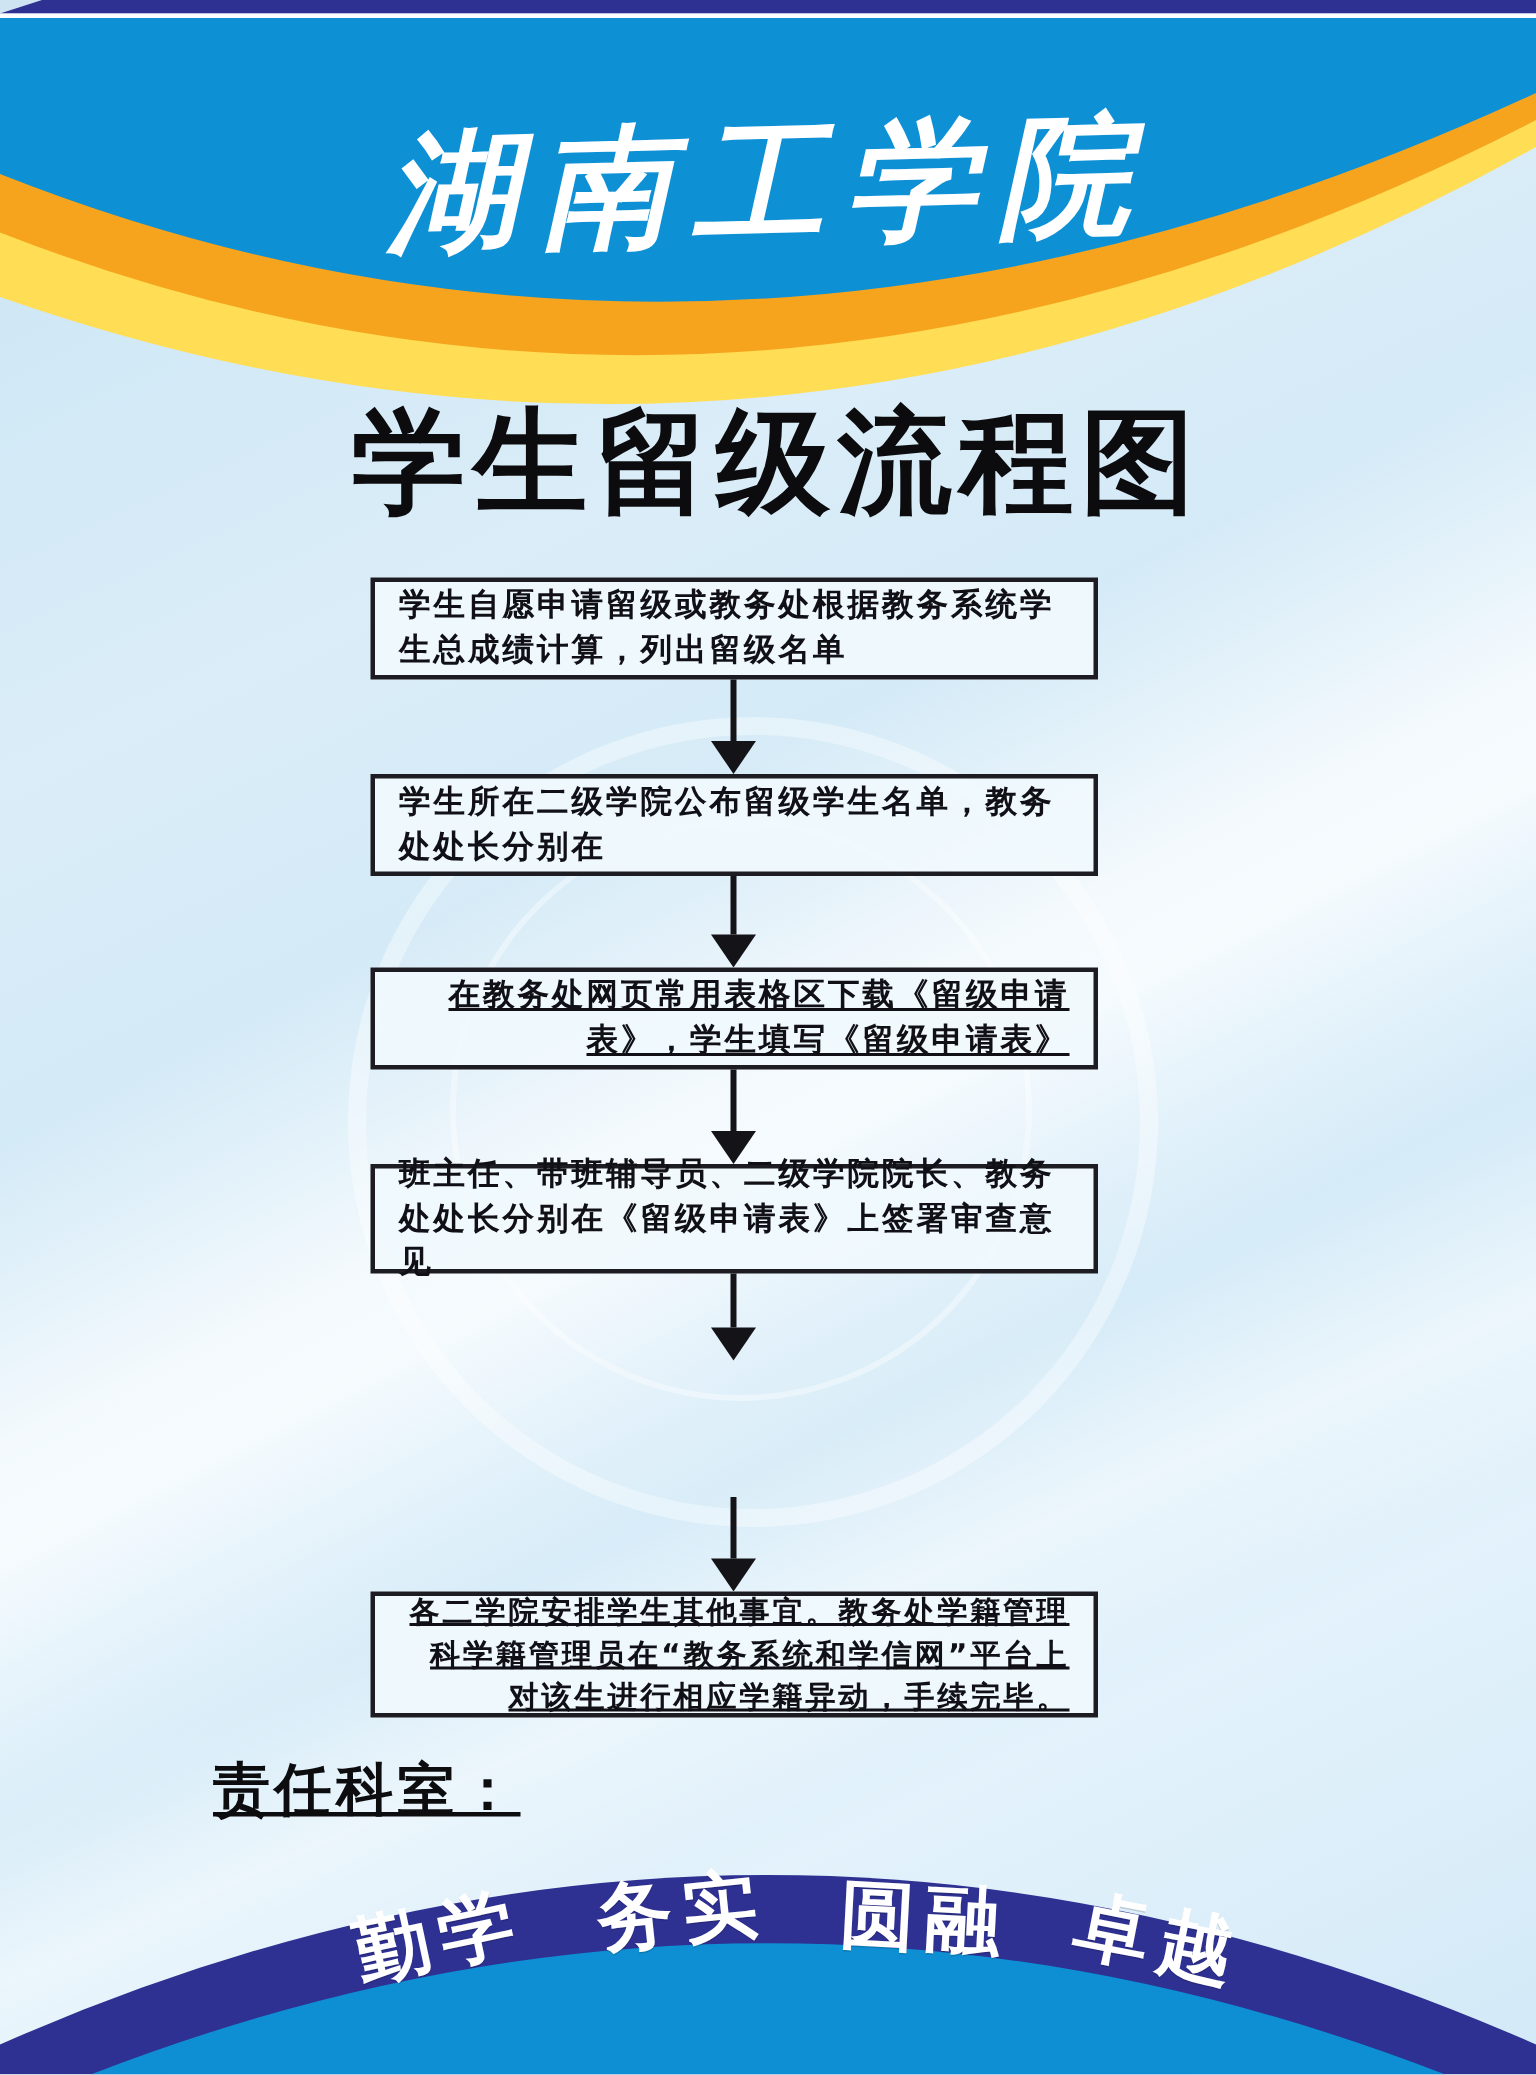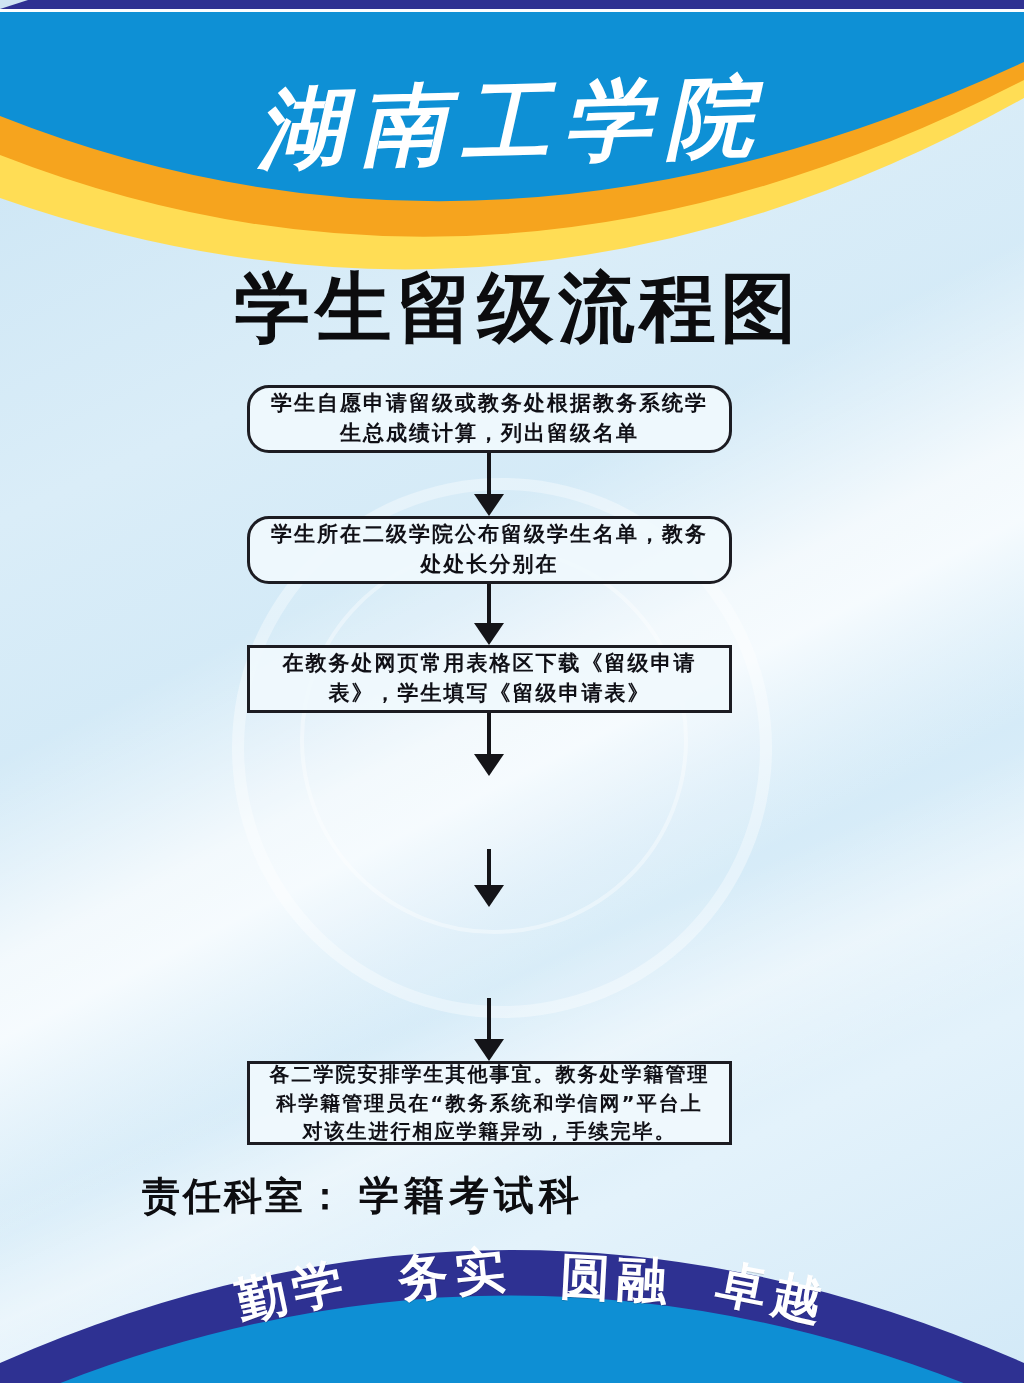--- a/index.html
+++ b/index.html
@@ -37,41 +37,41 @@
     padding-left:12px;
   }
   
   .flow-box{
     position:absolute;left:247px;width:485px;box-sizing:border-box;
     background:rgba(240,248,253,0.92);border:3px solid #1c1c22;
     display:flex;align-items:center;justify-content:center;
     color:#101016;font-weight:600;letter-spacing:2px;line-height:1.42;
     padding:6px 16px;
   }
-  .fb-center{text-align:center;border-radius:22px;}
-  .fb-left{text-align:center;justify-content:flex-start;}
+  .fb-center{text-align:left;}
+  .fb-left{text-align:right;justify-content:flex-start;text-decoration:underline;}
   .box1{top:385px;height:68px;font-size:21px;}
   .box2{top:516px;height:68px;font-size:21px;}
   .box3{top:645px;height:68px;font-size:21px;}
   .box4{top:776px;height:73px;font-size:21px;}
   .box5{top:907px;height:91px;font-size:20px;}
   .box6{top:1061px;height:84px;font-size:20px;}
   
   .flow-arrow{position:absolute;left:474px;width:30px;display:flex;flex-direction:column;align-items:center;}
   .flow-arrow .stem{width:4px;background:#141418;}
   .flow-arrow .head{width:0;height:0;border-left:15px solid transparent;border-right:15px solid transparent;border-top:22px solid #141418;}
   .ar1{top:453px;} .ar1 .stem{height:41px;}
   .ar2{top:584px;} .ar2 .stem{height:39px;}
   .ar3{top:713px;} .ar3 .stem{height:41px;}
   .ar4{top:849px;} .ar4 .stem{height:36px;}
   .ar5{top:998px;} .ar5 .stem{height:41px;}
   
   .responsible{
     position:absolute;left:142px;top:1168px;display:flex;align-items:baseline;gap:12px;
-    color:#0d0d10;font-weight:800;font-family:"DejaVu Serif","Liberation Serif",serif;
+    color:#0d0d10;font-weight:800;font-family:"DejaVu Serif","Liberation Serif",serif;text-decoration:underline;
   }
   .responsible .lbl{font-size:38px;letter-spacing:3px;}
   .responsible .val{font-size:40px;letter-spacing:5px;}
   
   .footer-svg{position:absolute;left:0;top:1213px;}
   .motto{position:absolute;color:#ffffff;font-weight:700;font-size:50px;letter-spacing:7px;
     font-family:"DejaVu Sans","Liberation Sans",sans-serif;text-shadow:0 1px 0 rgba(0,0,0,0.15);}
   .m1{left:236px;top:1258px;transform:rotate(-12deg);}
   .m2{left:398px;top:1241px;transform:rotate(-6deg);}
   .m3{left:560px;top:1246px;transform:rotate(3deg);}
@@ -112,35 +112,35 @@
     <div class="stem"></div>
     <div class="head"></div>
   </div>
 
   <div class="flow-box fb-left box3">在教务处网页常用表格区下载《留级申请表》，学生填写《留级申请表》</div>
   <div class="flow-arrow ar3">
     <div class="stem"></div>
     <div class="head"></div>
   </div>
 
+  <div class="flow-box fb-center box4">班主任、带班辅导员、二级学院院长、教务处处长分别在《留级申请表》上签署审查意见</div>
   <div class="flow-arrow ar4">
     <div class="stem"></div>
     <div class="head"></div>
   </div>
 
   <div class="flow-arrow ar5">
     <div class="stem"></div>
     <div class="head"></div>
   </div>
 
   <div class="flow-box fb-left box6">各二学院安排学生其他事宜。教务处学籍管理科学籍管理员在“教务系统和学信网”平台上对该生进行相应学籍异动，手续完毕。</div>
 
   <div class="responsible">
     <span class="lbl">责任科室：</span>
-    <span class="val">学籍考试科</span>
   </div>
 
   <svg class="footer-svg" width="1024" height="170" viewBox="0 0 1024 170">
     <path d="M0,150 Q512,-76 1024,150 L1024,172 L0,172 Z" fill="#2E3192"></path>
     <path d="M0,195 Q512,-30 1024,195 Z" fill="#0E8FD4"></path>
   </svg>
 
   <div class="motto m1">勤学</div>
   <div class="motto m2">务实</div>
   <div class="motto m3">圆融</div>

